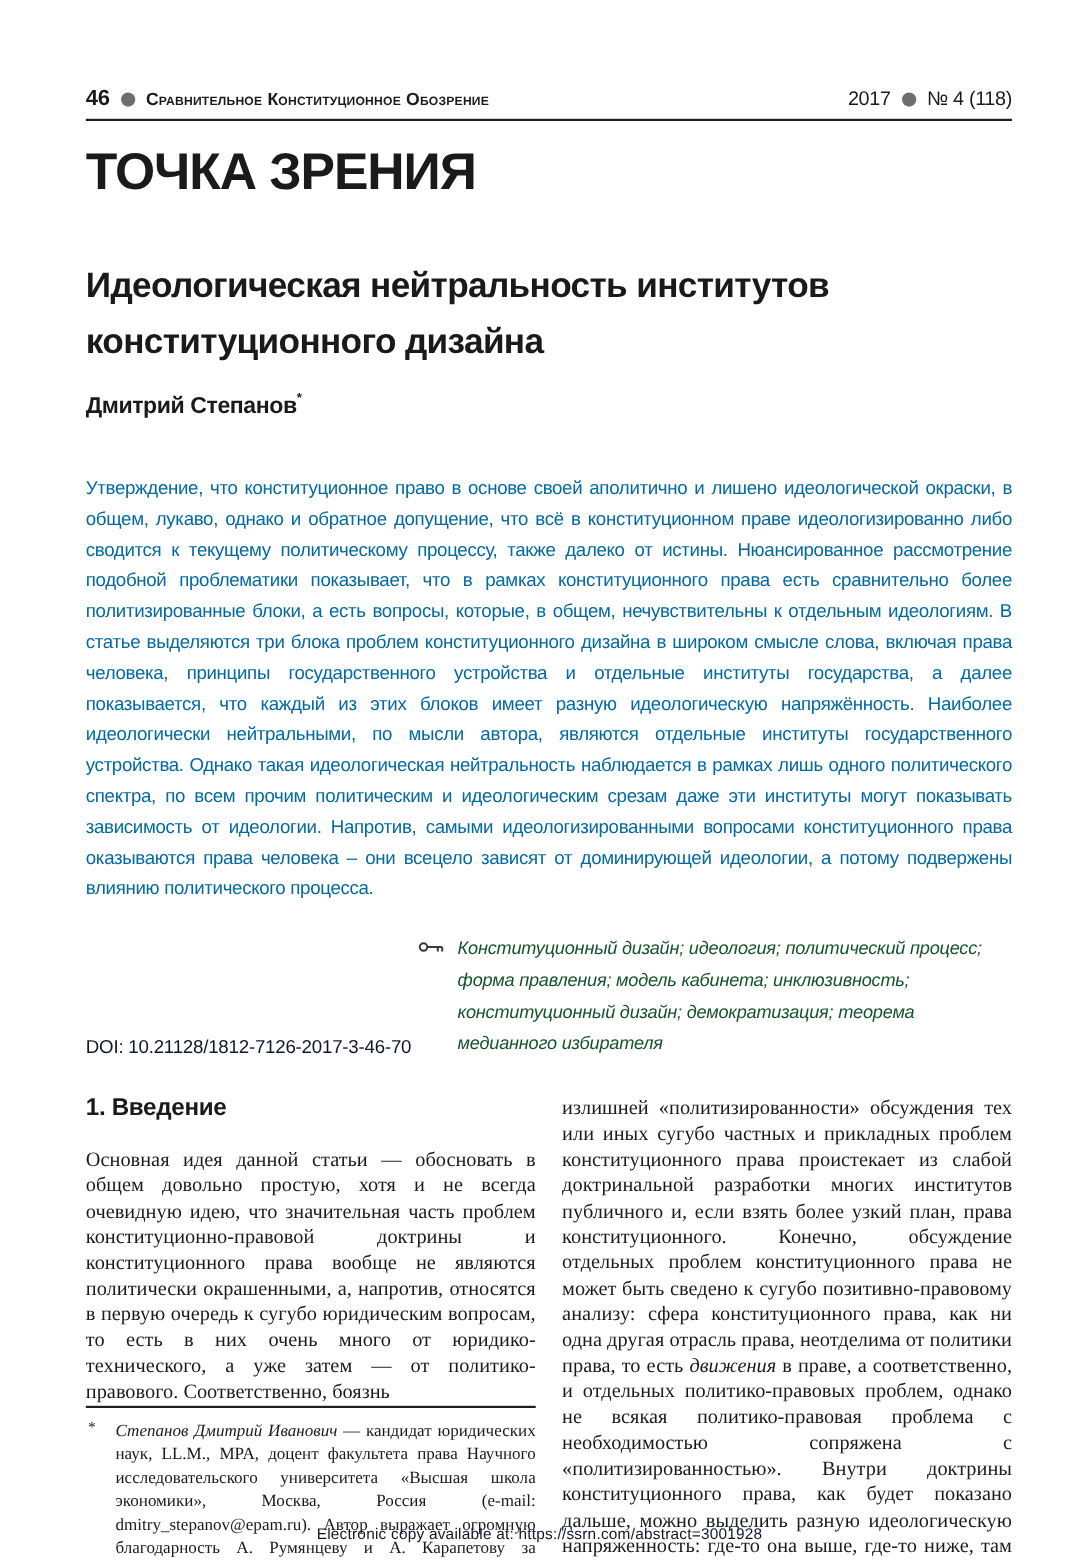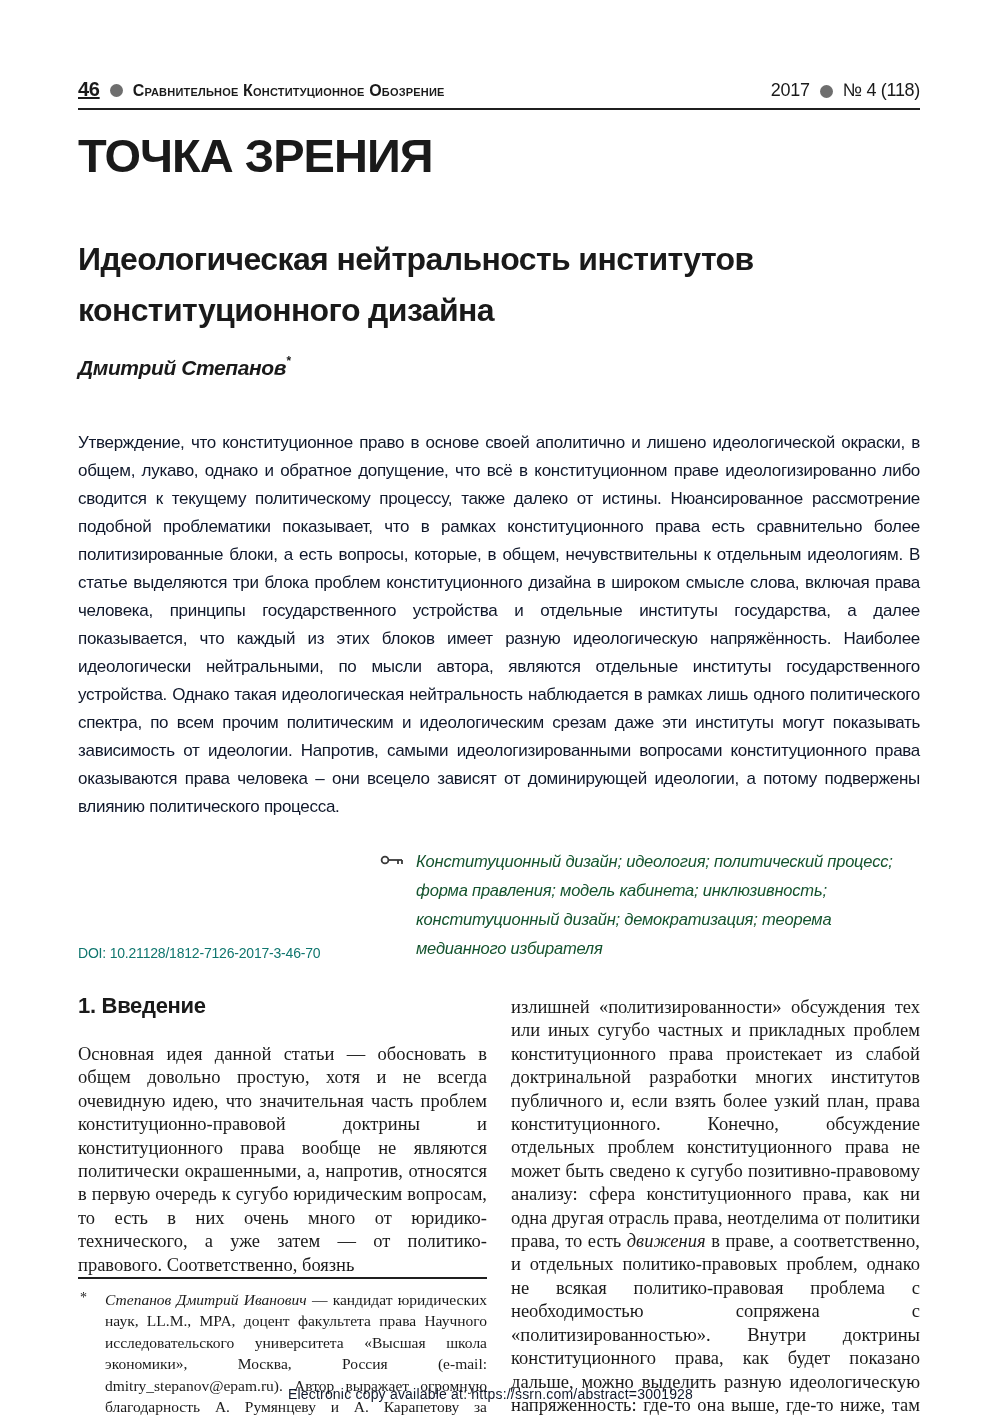--- a/index.html
+++ b/index.html
@@ -13,21 +13,21 @@
     color:#1a1a1a;
     overflow:hidden;
   }
   
   .runhead{
     display:flex;justify-content:space-between;align-items:baseline;
     border-bottom:2.5px solid #1f1f1f;
     padding-bottom:7px;
   }
   .runhead-left,.runhead-right{display:flex;align-items:baseline;gap:10px;}
-  .pagenum{font-weight:700;font-size:20px;letter-spacing:-.3px;text-decoration:underline;}
+  .pagenum{font-weight:700;font-size:20px;letter-spacing:-.3px;}
   .journal{
     font-weight:700;font-size:16px;letter-spacing:.2px;
     font-variant:small-caps;
     text-align:right;
   }
   .issue{font-weight:400;font-size:18px;letter-spacing:-.3px;}
   .dot{
     width:13px;height:13px;border-radius:50%;
     background:#6e6e6e;display:inline-block;
     align-self:center;position:relative;top:1px;
@@ -41,39 +41,39 @@
   }
   
   .article-title{
     margin-top:55px;
     font-size:32px;font-weight:700;letter-spacing:-.6px;
     line-height:51px;
     max-width:720px;
   }
   .author-line{
     margin-top:20px;
-    font-size:21px;font-weight:700;letter-spacing:-.4px;font-style:italic;
+    font-size:21px;font-weight:700;letter-spacing:-.4px;
   }
   .author-line sup{font-size:12px;position:relative;top:-2px;}
   
   .abstract{
     margin-top:49px;
     font-size:17px;line-height:28px;letter-spacing:-.3px;
     text-align:justify;
-    color:#0f172a;
+    color:#0369a1;
   }
   
   .kw-row{
     margin-top:26px;
     display:flex;justify-content:space-between;
     min-height:88px;
   }
   .doi{
     align-self:flex-end;
-    font-size:14px;letter-spacing:-.2px;color:#0f766e;
+    font-size:17px;letter-spacing:-.2px;color:#0f172a;
     padding-bottom:2px;
     white-space:nowrap;
   }
   .kw-block{
     width:540px;
     display:flex;gap:12px;
   }
   .kw-icon{flex:0 0 22px;padding-top:5px;}
   .kw-text{
     font-style:italic;font-size:16.5px;line-height:29px;letter-spacing:-.2px;

